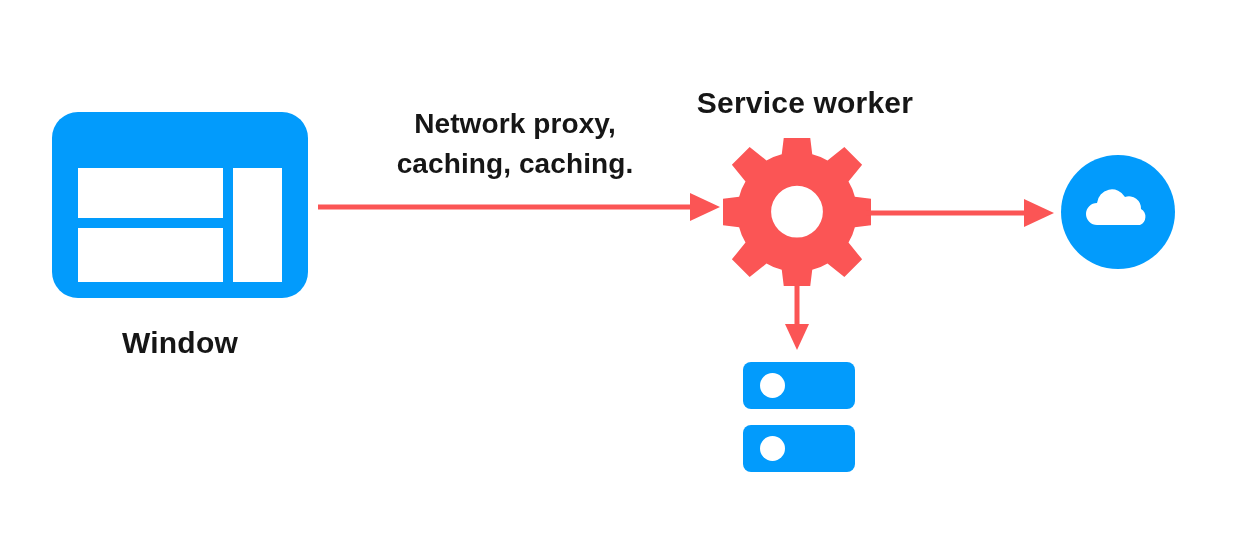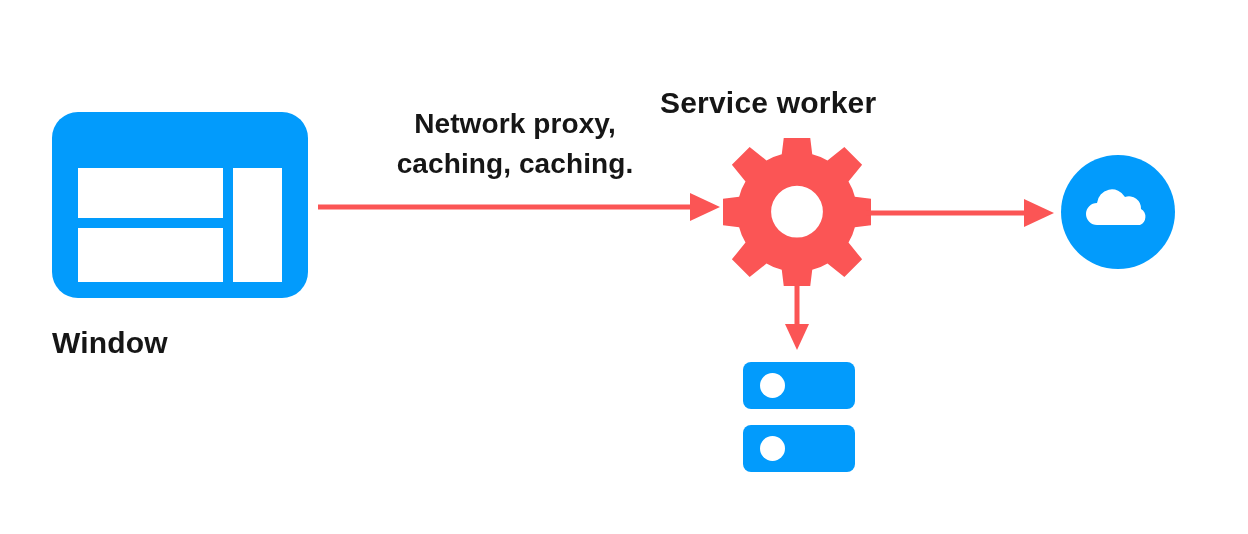--- a/index.html
+++ b/index.html
@@ -37,21 +37,21 @@
     background: #ffffff;
   }
   #win-pane-top    { left: 26px; top: 56px;  width: 145px; height: 50px; }
   #win-pane-bottom { left: 26px; top: 116px; width: 145px; height: 54px; }
   #win-pane-side   { left: 181px; top: 56px; width: 49px;  height: 114px; }
 
   #window-label {
     left: 52px;
     top: 326px;
     width: 256px;
-    text-align: left;
+    text-align: center;
     font-size: 30px;
     font-weight: bold;
     color: #161616;
     letter-spacing: 0.2px;
   }
 
   
   #edge-label {
     left: 370px;
     top: 104px;
@@ -62,21 +62,21 @@
     line-height: 1.42;
     color: #161616;
     letter-spacing: 0.1px;
   }
 
   
   #sw-heading {
     left: 660px;
     top: 86px;
     width: 290px;
-    text-align: left;
+    text-align: center;
     font-size: 30px;
     font-weight: bold;
     color: #161616;
     letter-spacing: 0.2px;
   }
 
   
   .arrow-svg { position: absolute; overflow: visible; }
   #arrow-window-sw { left: 318px; top: 186px; }
   #arrow-sw-cloud  { left: 866px; top: 192px; }

